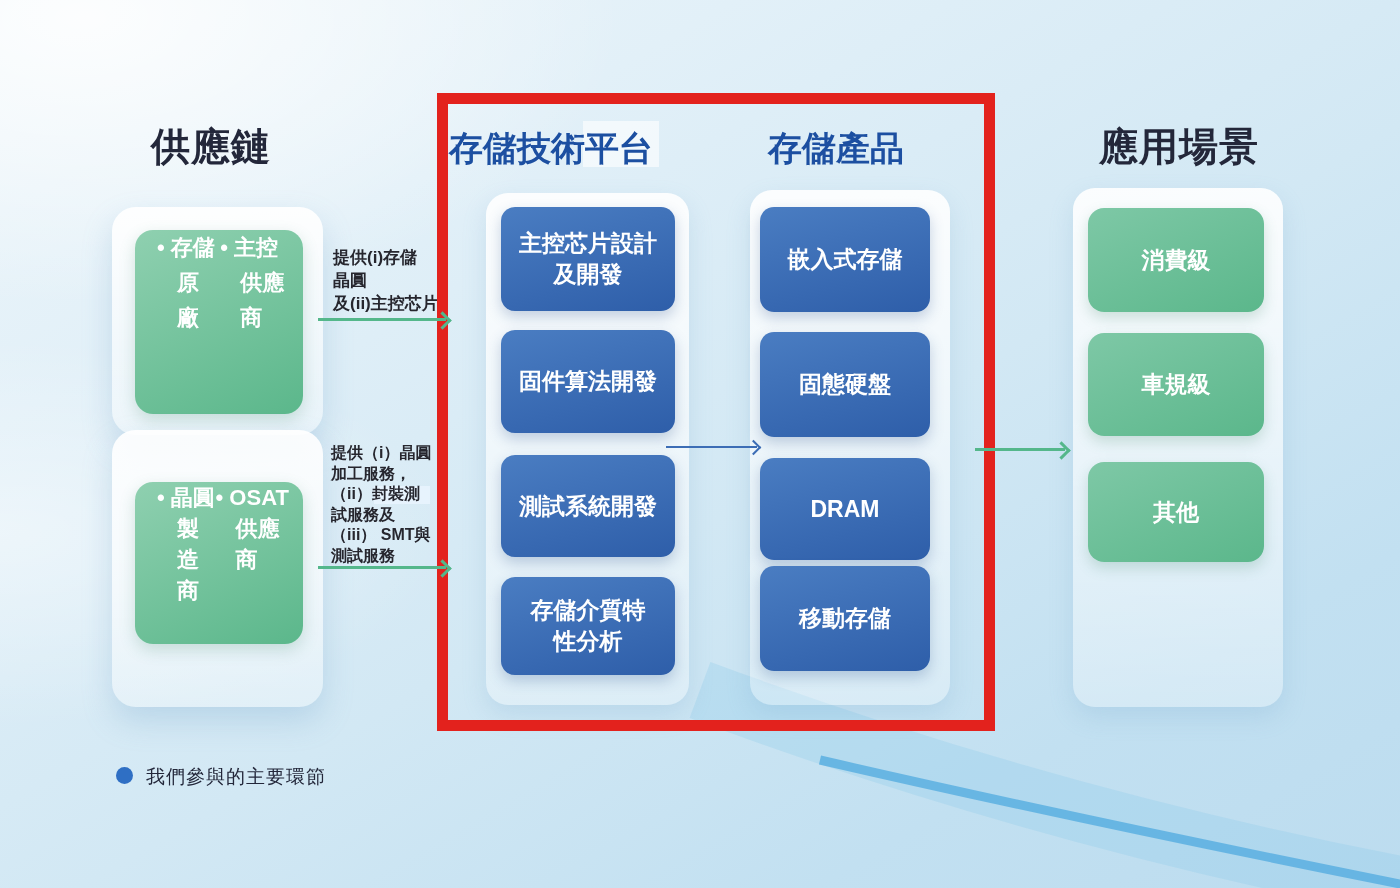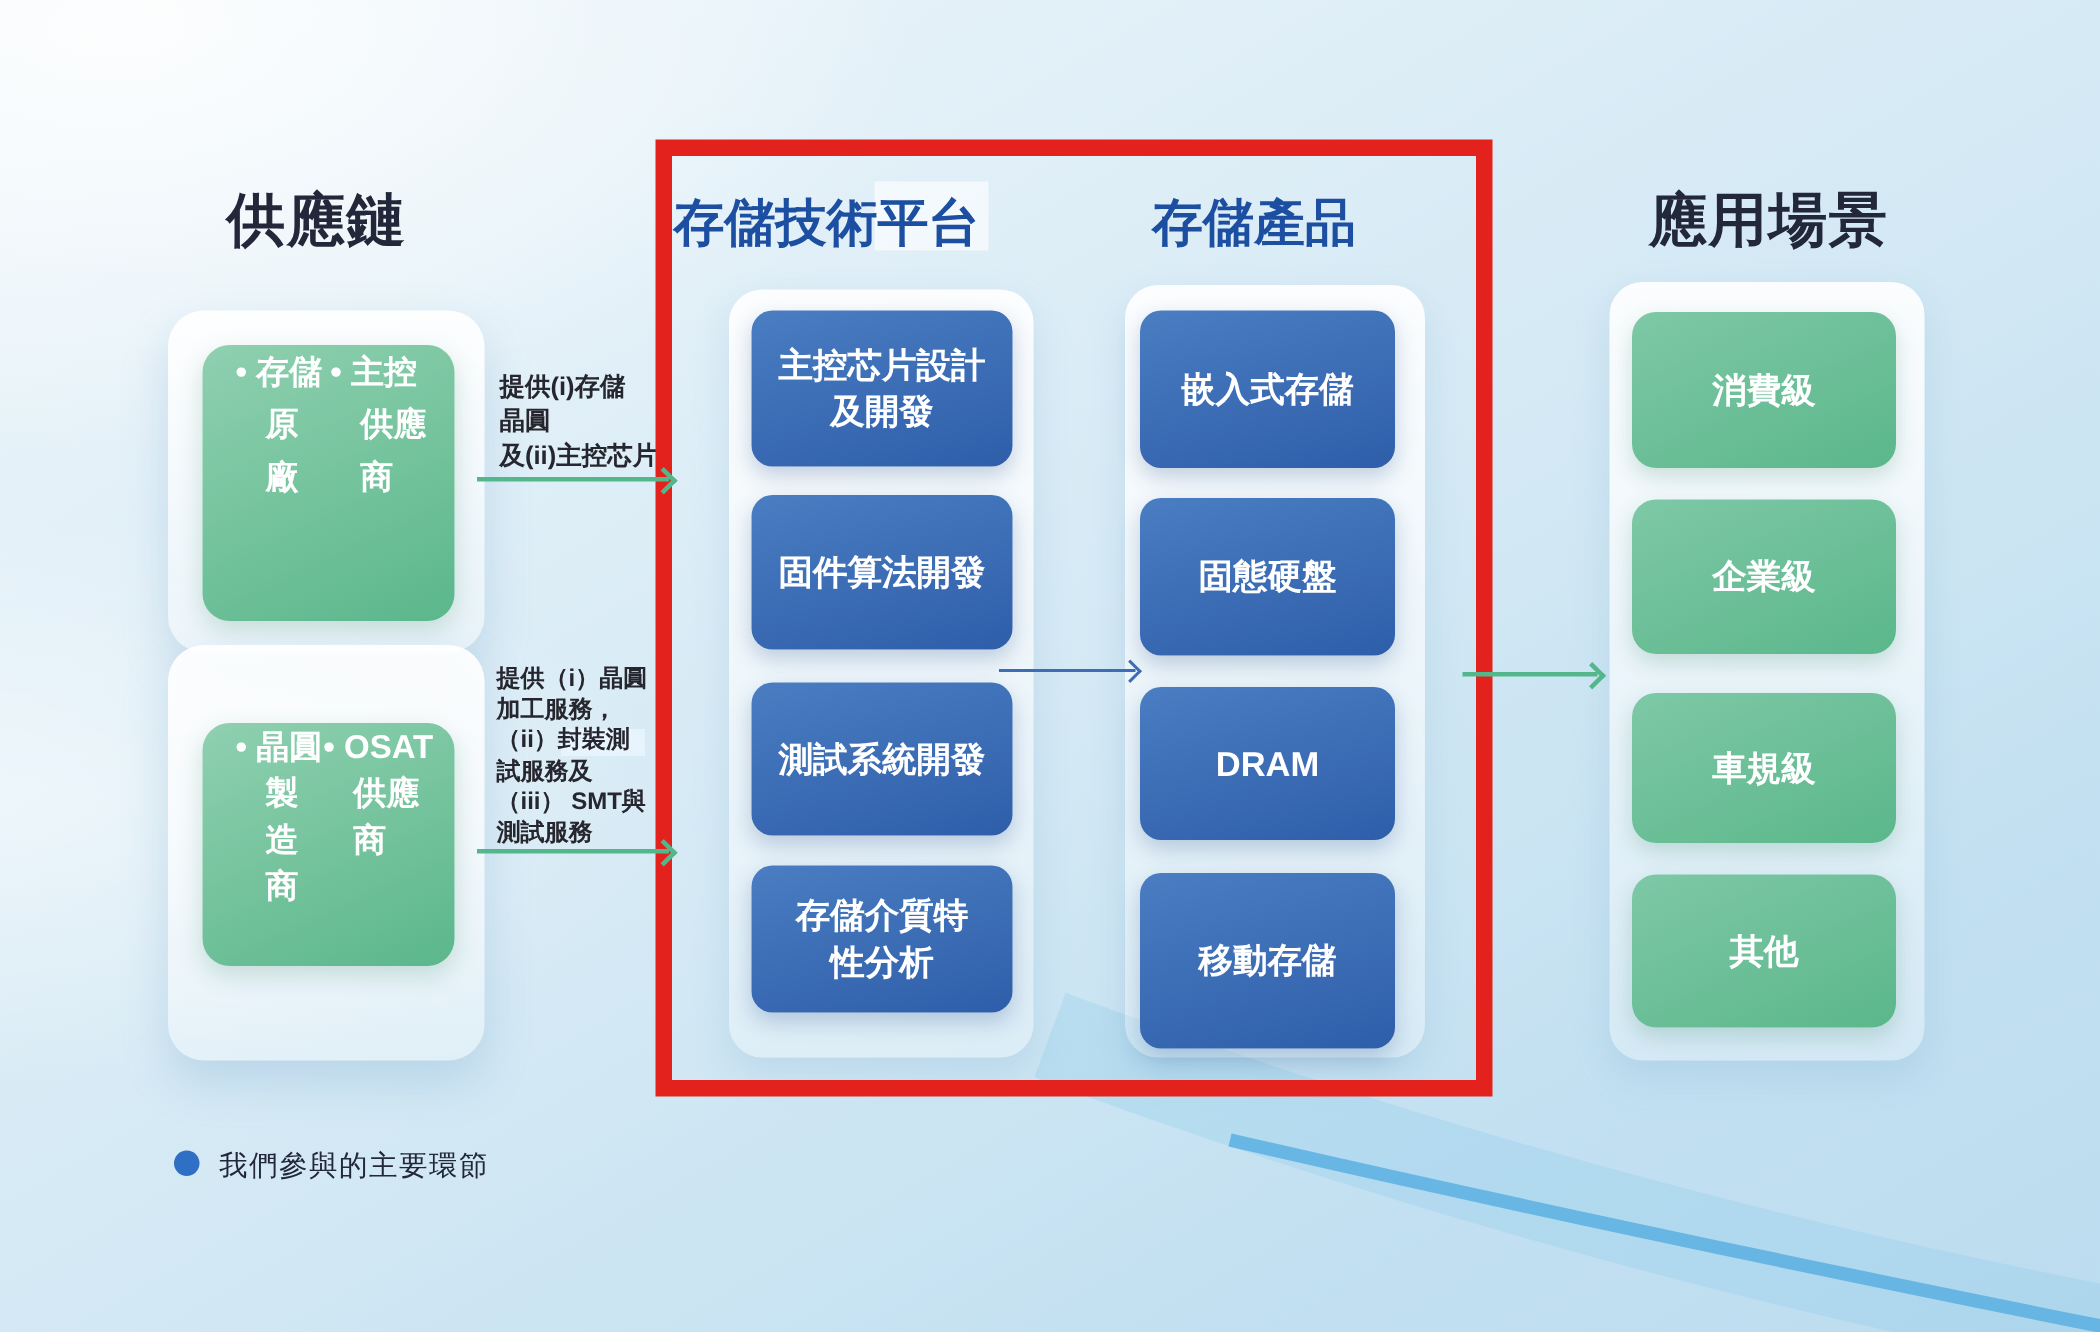--- a/index.html
+++ b/index.html
@@ -109,21 +109,21 @@
   .box-line{white-space:nowrap;}
   #col-platform .flow-box{left:15px;width:174px;}
   #col-platform .flow-box:nth-child(1){top:14px;height:104px;}
   #col-platform .flow-box:nth-child(2){top:137px;height:103px;}
   #col-platform .flow-box:nth-child(3){top:262px;height:102px;}
   #col-platform .flow-box:nth-child(4){top:384px;height:98px;}
   #col-products .flow-box{left:10px;width:170px;}
   #col-products .flow-box:nth-child(1){top:17px;height:105px;}
   #col-products .flow-box:nth-child(2){top:142px;height:105px;}
   #col-products .flow-box:nth-child(3){top:268px;height:102px;}
-  #col-products .flow-box:nth-child(4){top:392px;height:117px;align-items:center;}
+  #col-products .flow-box:nth-child(4){top:376px;height:105px;align-items:center;}
   #col-apps .flow-box{left:15px;width:176px;}
   #col-apps .flow-box:nth-child(1){top:20px;height:104px;}
   #col-apps .flow-box:nth-child(2){top:145px;height:103px;}
   #col-apps .flow-box:nth-child(3){top:274px;height:100px;}
   #col-apps .flow-box:nth-child(4){top:395px;height:102px;}
 
   #legend{position:absolute;left:116px;top:764px;display:flex;align-items:flex-start;gap:13px;z-index:3;}
   #legend .dot{width:17px;height:17px;border-radius:50%;background:var(--legend-dot);margin-top:3px;flex:none;}
   #legend .label{font-size:19px;font-weight:400;color:var(--header-dark);letter-spacing:1px;}
 </style>
@@ -215,23 +215,20 @@
     <div class="flow-box flow-blue">
       <div class="box-line">移動存儲</div>
     </div>
   </div>
 
   <div id="col-apps" class="col">
     <div class="flow-box flow-green">
       <div class="box-line">消費級</div>
     </div>
     <div class="flow-box flow-green">
-      <div class="box-line">企業級</div>
-    </div>
-    <div class="flow-box flow-green">
       <div class="box-line">車規級</div>
     </div>
     <div class="flow-box flow-green">
       <div class="box-line">其他</div>
     </div>
   </div>
 
   <div id="legend">
     <div class="dot"></div>
     <div class="label">我們參與的主要環節</div>

